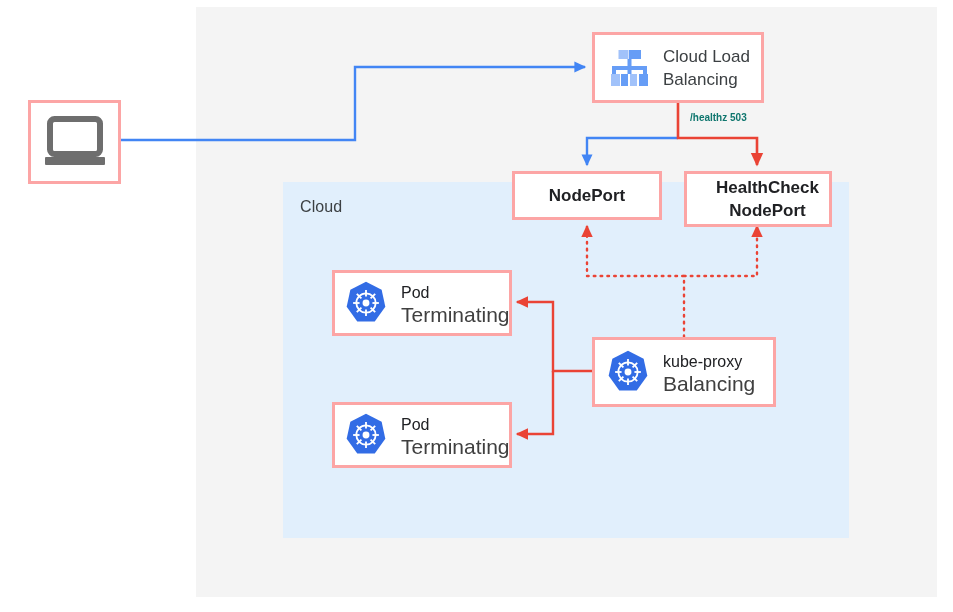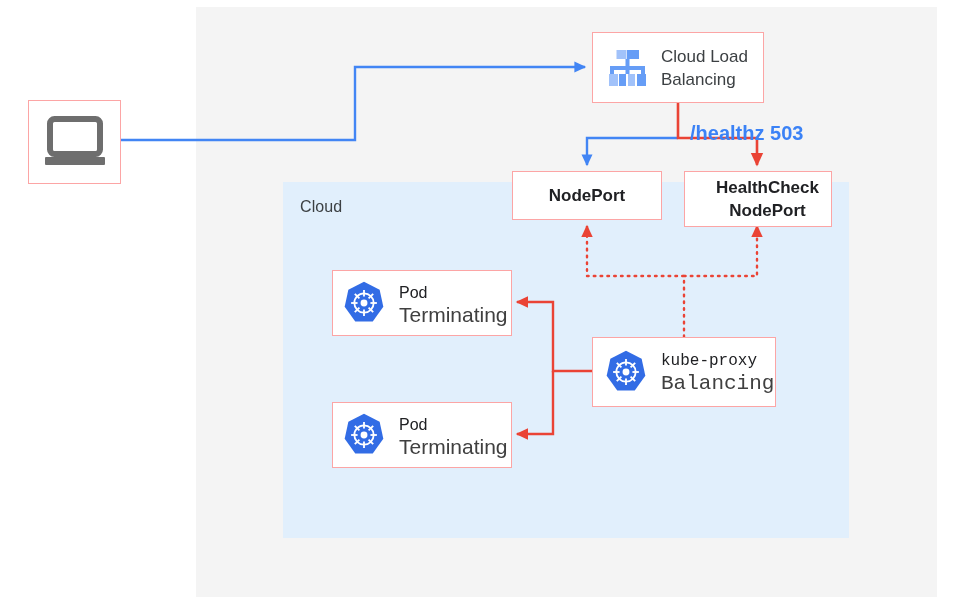--- a/index.html
+++ b/index.html
@@ -39,21 +39,21 @@
     left: 300px;
     top: 198px;
     font-size: 16px;
     color: #3c4043;
     letter-spacing: .1px;
   }
   
   .card {
     position: absolute;
     background: #ffffff;
-    border: 1px solid #fca5a5;
+    border: 3px solid #fca5a5;
     box-sizing: border-box;
     display: flex;
     align-items: center;
   }
   .card-text {
     display: flex;
     flex-direction: column;
     justify-content: center;
   }
   .title-reg {
@@ -82,36 +82,35 @@
     color: #202124;
     line-height: 23px;
   }
   
   #laptop-card   { left: 28px;  top: 100px; width: 93px;  height: 84px; justify-content: center; }
   #clb-card      { left: 592px; top: 32px;  width: 172px; height: 71px; padding-left: 10px; }
   #nodeport-card { left: 512px; top: 171px; width: 150px; height: 49px; }
   #hcnodeport-card { left: 684px; top: 171px; width: 148px; height: 56px; padding-left: 19px; }
   #pod1-card     { left: 332px; top: 270px; width: 180px; height: 66px; padding-left: 8px; }
   #pod2-card     { left: 332px; top: 402px; width: 180px; height: 66px; padding-left: 8px; }
-  #kubeproxy-card{ left: 592px; top: 337px; width: 184px; height: 70px; padding-left: 10px; font-family: Liberation Mono, monospace; }
+  #kubeproxy-card{ left: 592px; top: 337px; width: 184px; height: 70px; padding-left: 10px; }
 
   .k8s-logo { width: 46px; height: 46px; flex: 0 0 46px; margin-right: 12px; }
   .clb-icon { width: 50px; height: 42px; flex: 0 0 50px; margin-right: 8px; }
   .laptop-icon { width: 66px; height: 52px; }
 
   svg.wire { position: absolute; left: 0; top: 0; width: 953px; height: 612px; pointer-events: none; }
   .healthz-label {
     position: absolute;
     left: 690px;
     top: 112px;
-    font-size: 20px;
+    font-size: 10px;
     font-weight: bold;
-    color: #3b82f6;
-    white-space: nowrap;
-    margin-top: 10px;
+    color: #0f766e;
+    white-space: nowrap;
   }
 </style>
 </head>
 <body>
 
 <div id="canvas">
 
   <div class="gray-region"></div>
   <div class="nodes-region"></div>
   <div class="nodes-label">Cloud</div>

